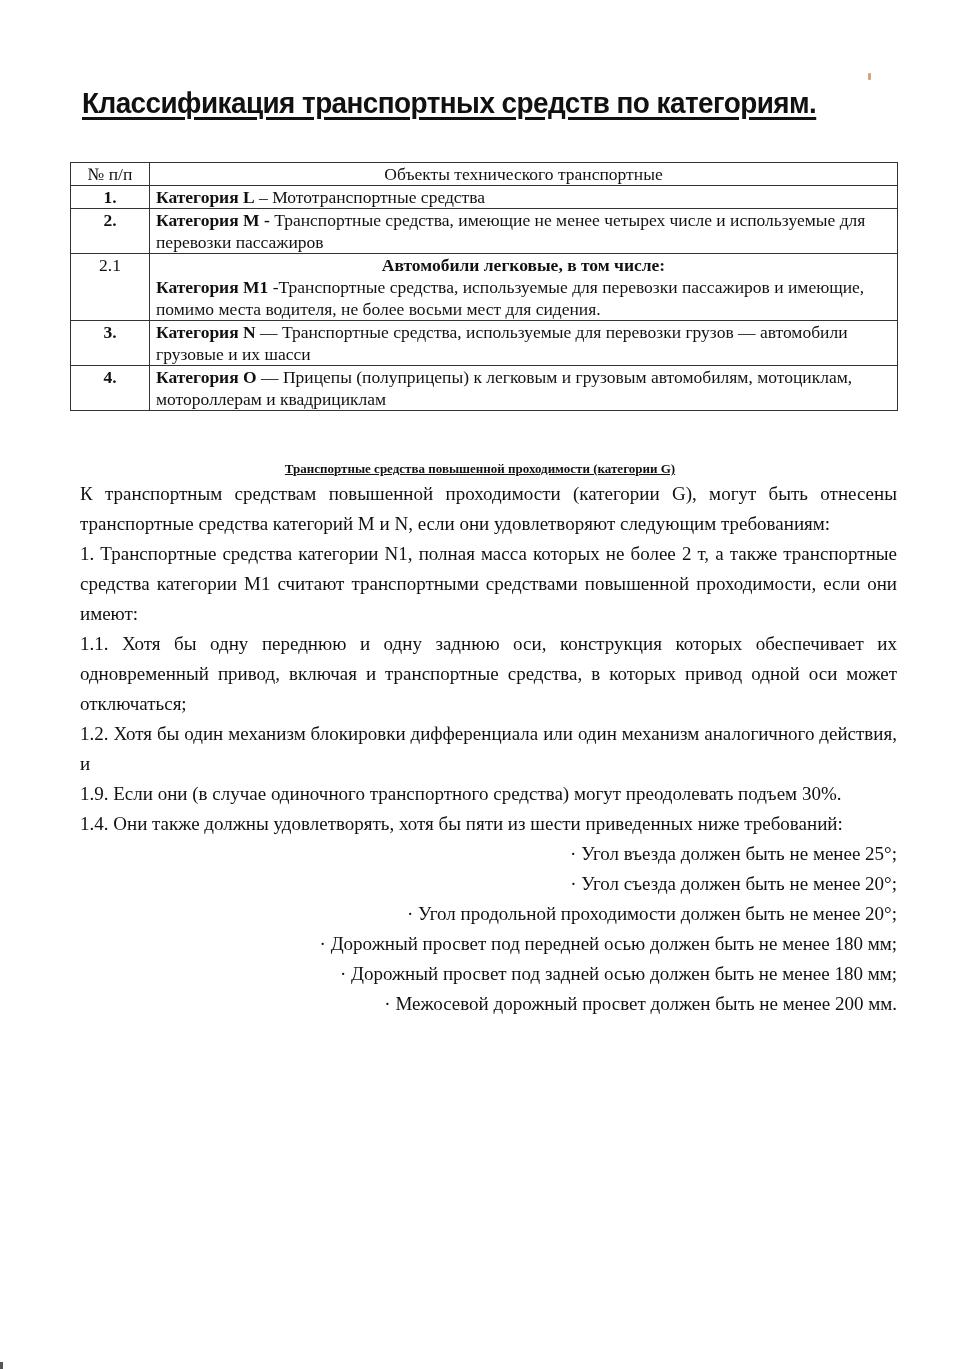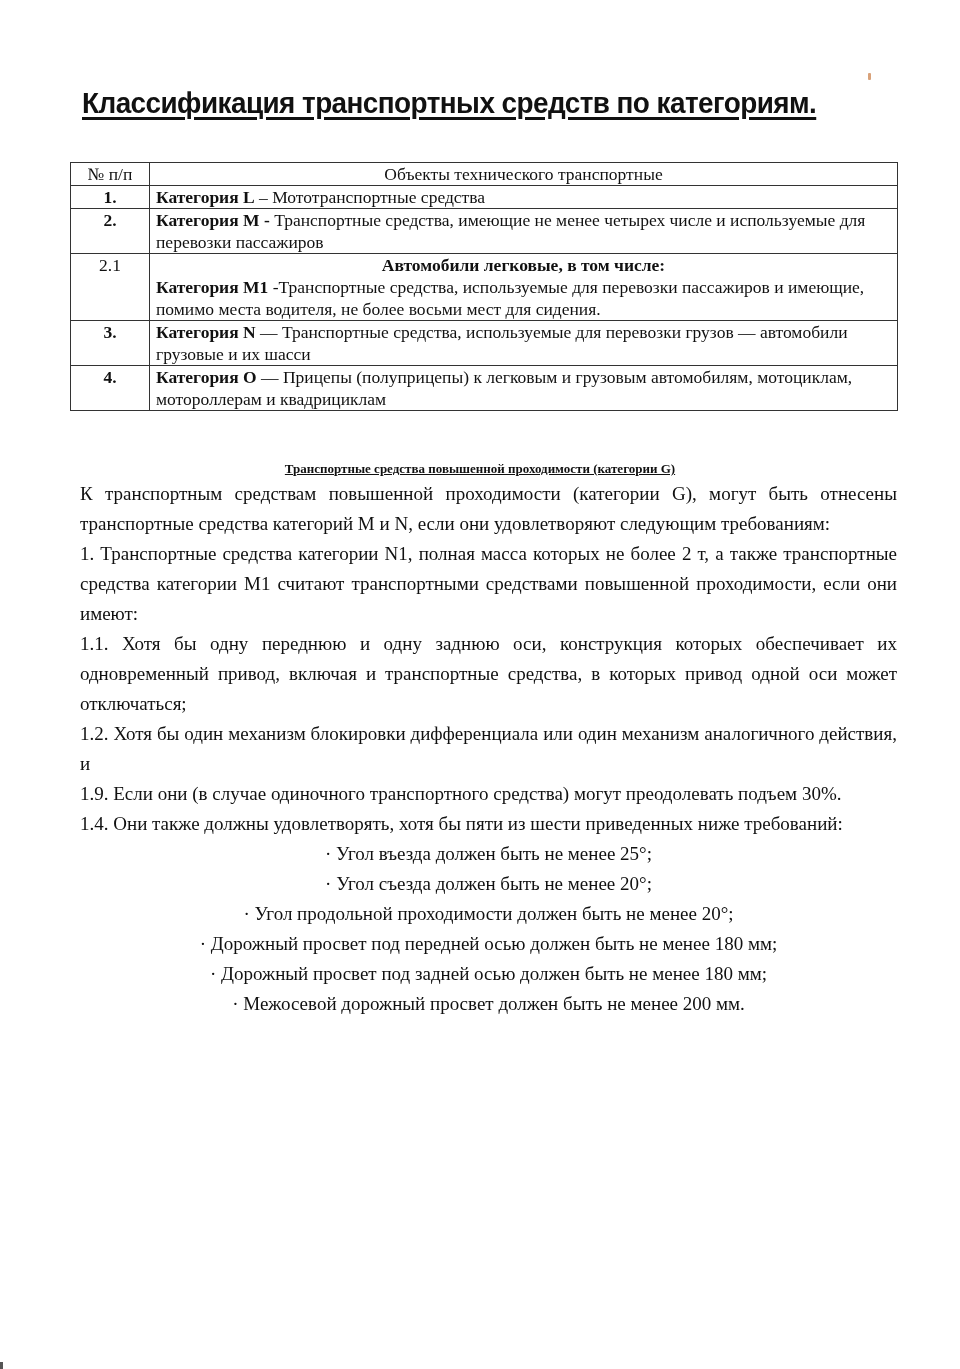--- a/index.html
+++ b/index.html
@@ -34,21 +34,21 @@
 
   .subtitle {
     position: absolute; left: 0; width: 960px; top: 461px; text-align: center;
     font-weight: bold; font-size: 13px; text-decoration: underline;
   }
   .body {
     position: absolute; left: 80px; top: 479px; width: 817px;
     font-size: 19px; line-height: 30px; text-align: justify;
   }
   .body p { margin: 0; }
-  .body p.bullet { text-align: center; }
+  .body p.bullet { text-align: right; }
 </style>
 </head>
 <body>
 
 <div class="speck"></div>
 <div class="edge-mark"></div>
 
 <h1 class="title" style="margin:0;">Классификация транспортных средств по категориям.</h1>
 
 <table class="cat">

